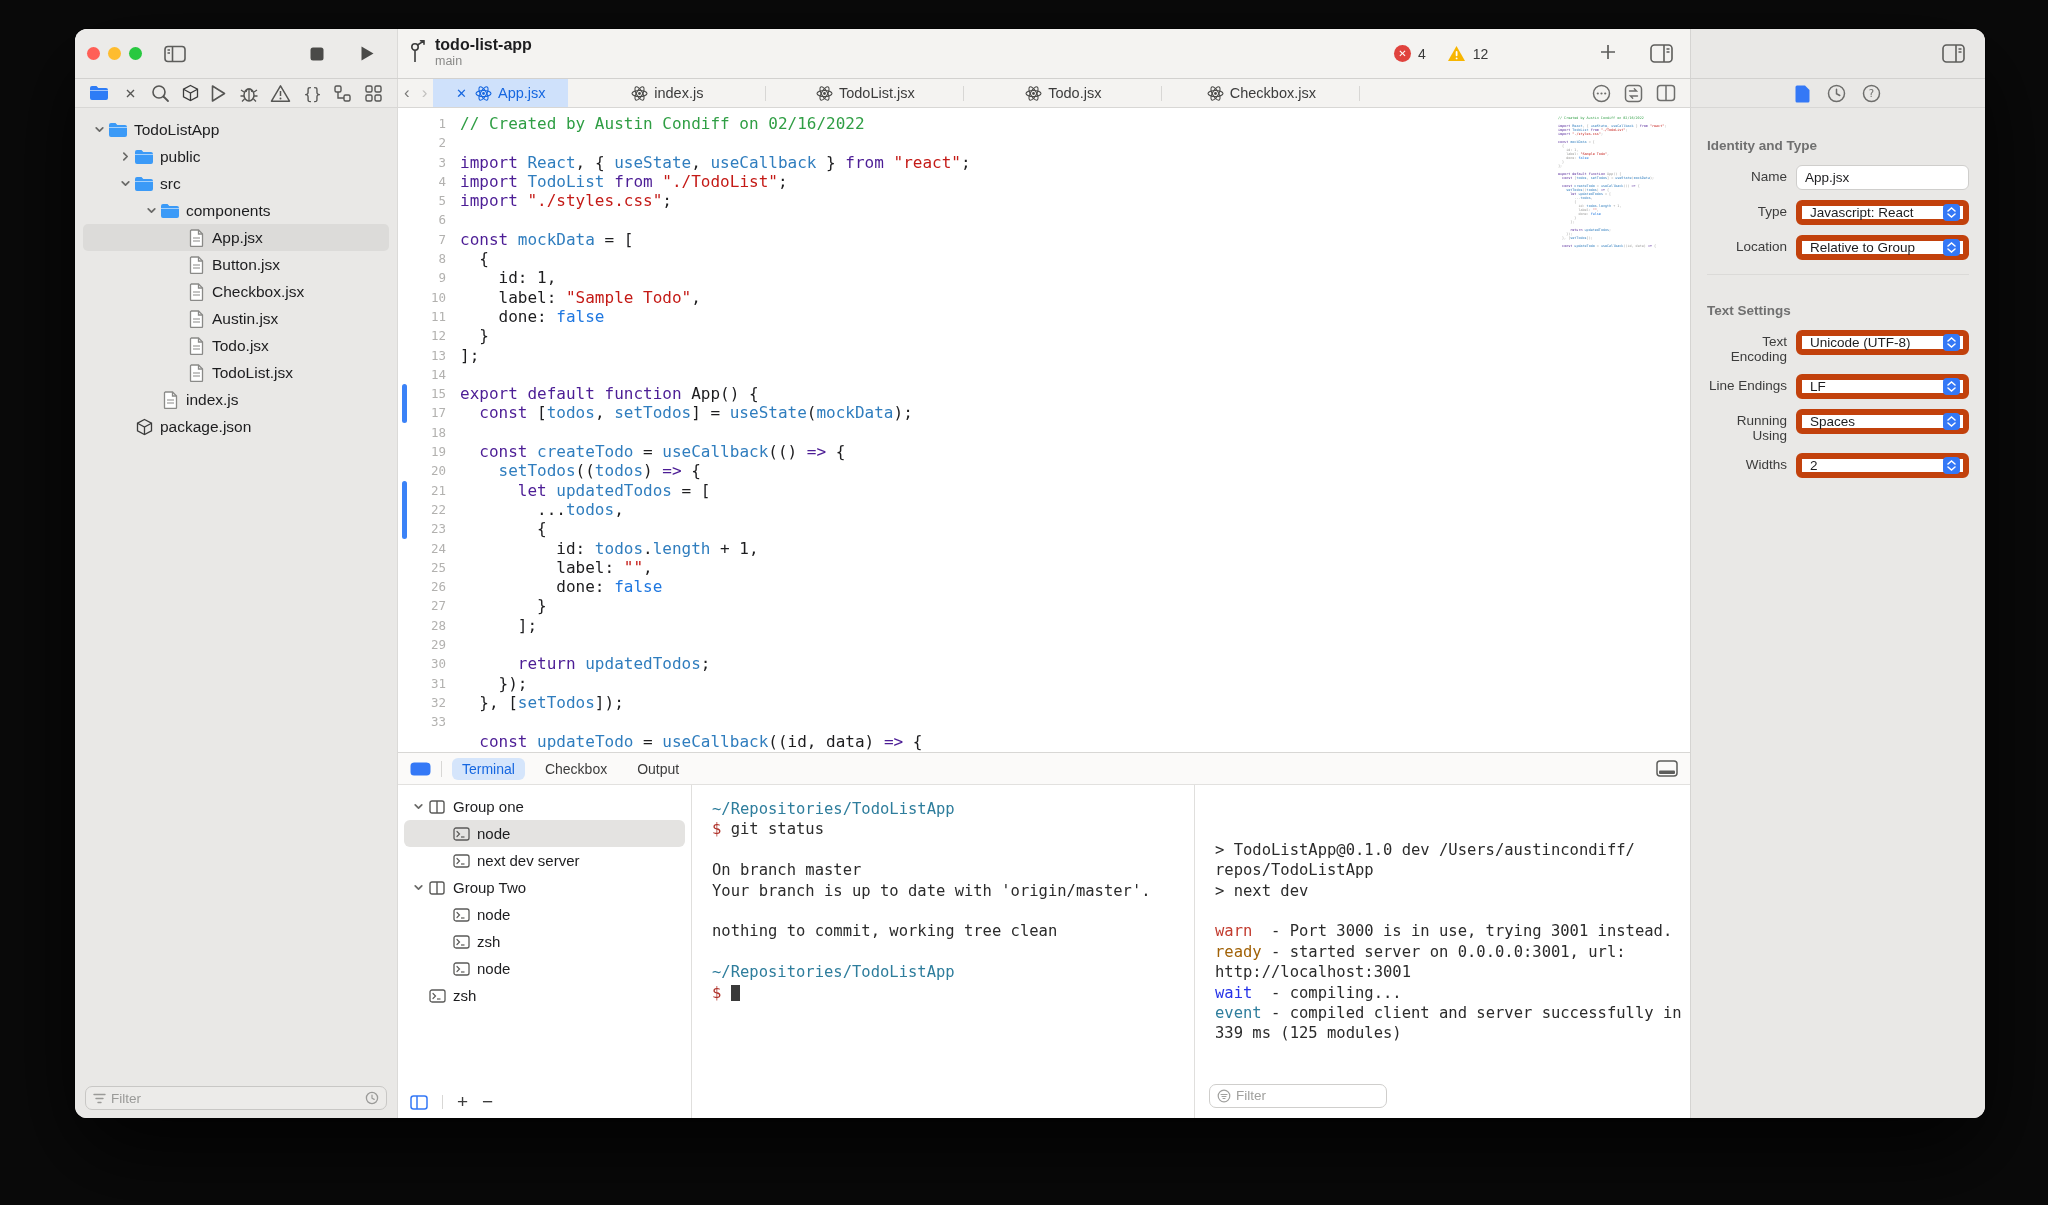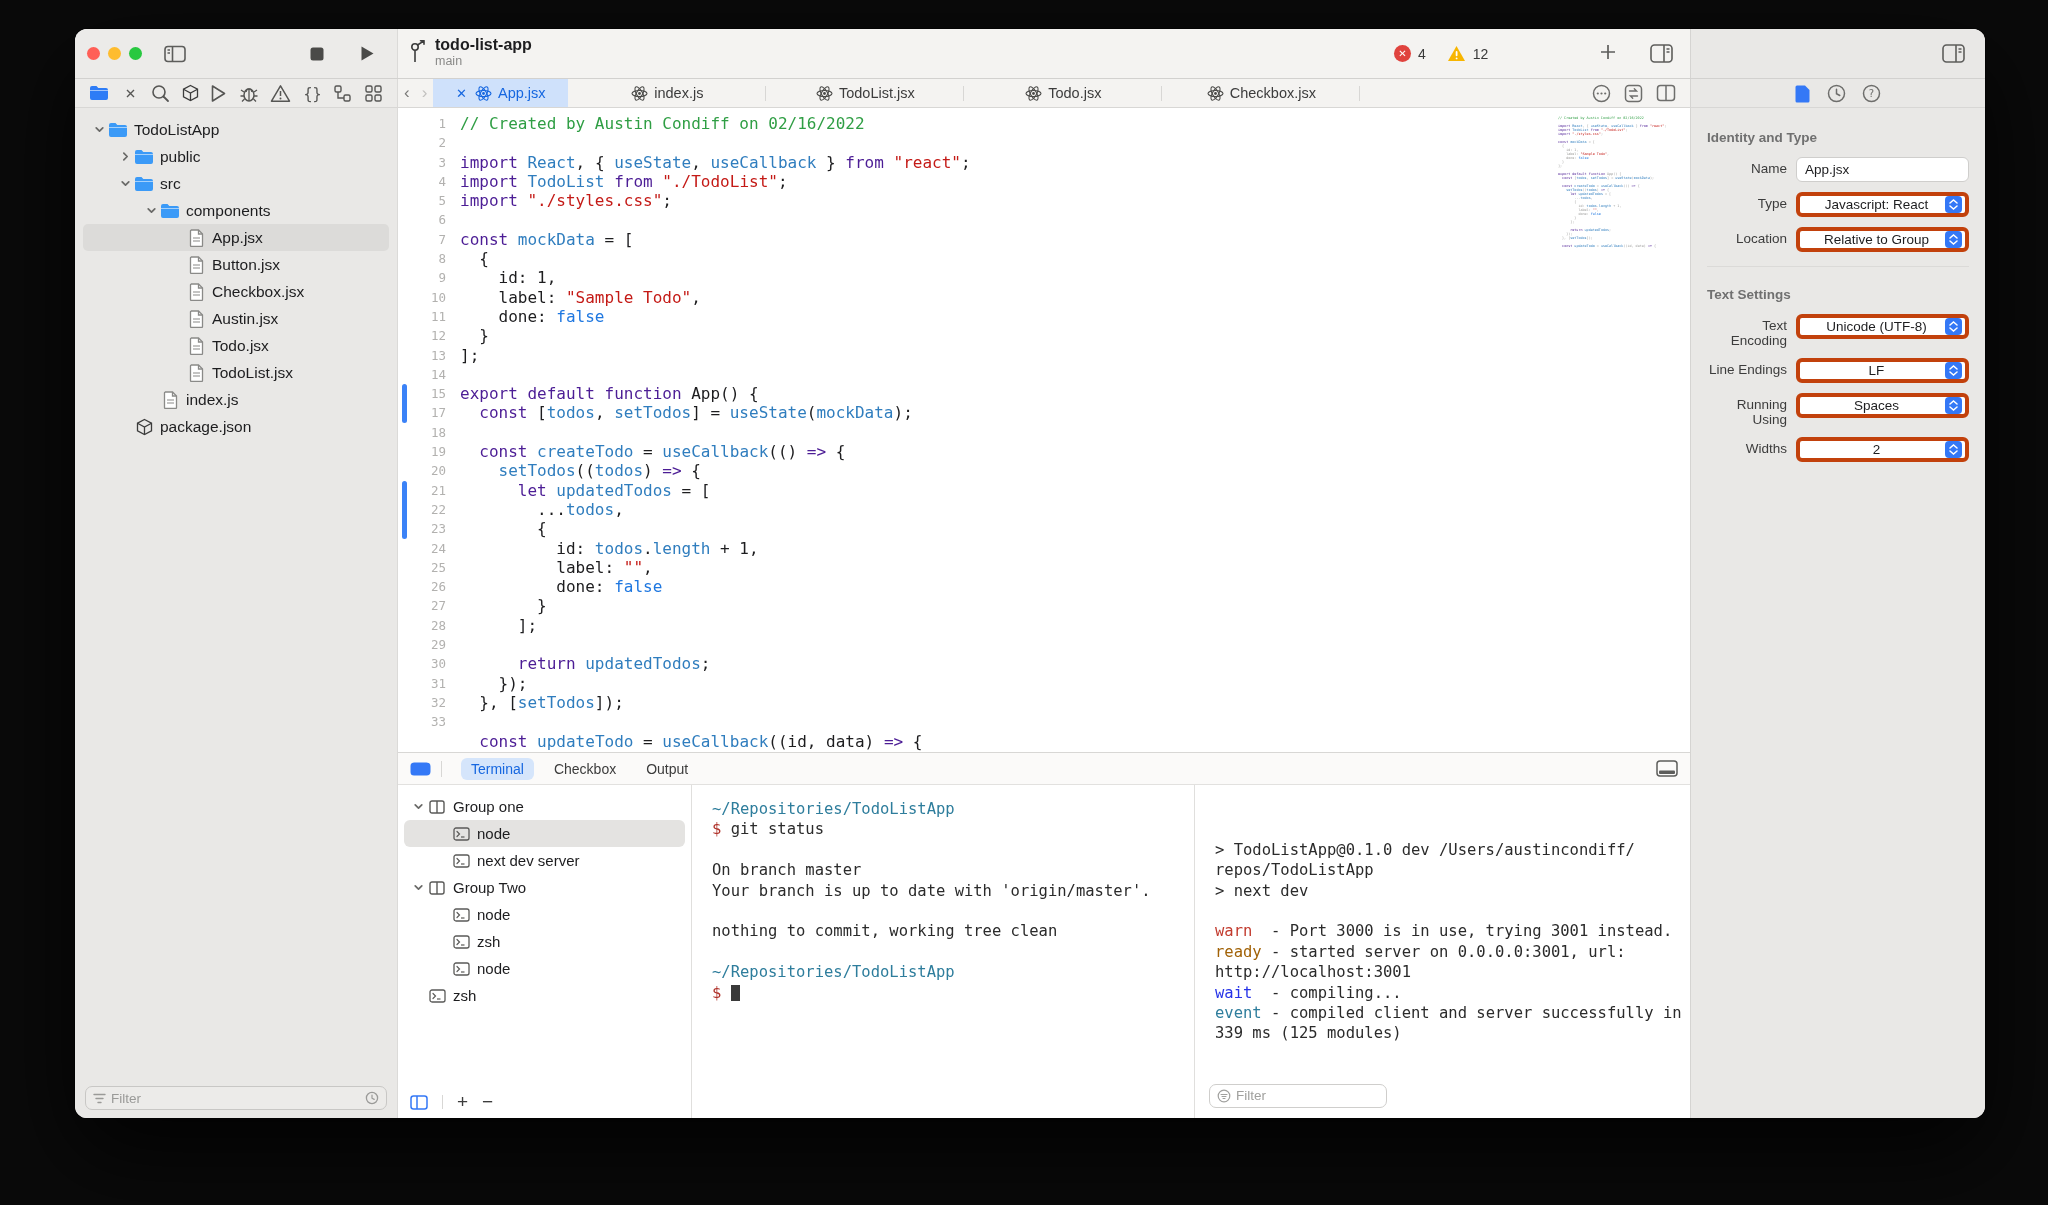--- a/index.html
+++ b/index.html
@@ -78,29 +78,29 @@
     font-size:15.5px;line-height:20.4px;padding:14px 0 0 20px;white-space:pre;border-right:1px solid #E0DFDD;}
   .term2{flex:1;border-right:none;}
   .t-path{color:#2E7D9C;}.t-dollar{color:#B0342C;}.t-fg{color:#2b2b2b;}
   .t-warn{color:#C23B2E;}.t-ready{color:#a16207;}.t-wait{color:#2633E8;}.t-event{color:#2E7D9C;}
   .cursorblk{display:inline-block;width:9px;height:16px;background:#3a3a3a;vertical-align:-3px;}
   .term-filter{position:absolute;left:14px;bottom:10px;width:178px;height:24px;border:1px solid #CFCECC;
     border-radius:7px;background:#fff;display:flex;align-items:center;gap:5px;padding:0 7px;color:#A0A09E;
     font-size:13.5px;font-family:"Liberation Sans",sans-serif;white-space:normal;}
   
   .inspector{width:295px;background:#E9E8E6;border-left:1px solid #D5D4D2;padding:14px 16px 0 16px;overflow:hidden;}
-  .isec-title{font-size:13.5px;font-weight:700;color:#707070;margin:8px 0 12px 0;}
+  .isec-title{font-size:13.5px;font-weight:700;color:#707070;margin:16px 0 12px 0;}
   .isec+.isec{border-top:1px solid #DBDAD8;margin-top:14px;padding-top:12px;}
   .irow{display:flex;align-items:flex-start;margin-bottom:10px;}
   .ilabel{width:80px;flex:0 0 80px;text-align:right;font-size:13.5px;color:#3c3c3c;padding-top:4px;margin-right:9px;}
   .ictrl{flex:1;min-width:0;}
   .iinput{height:25px;border:1px solid #CFCECC;border-radius:6px;background:#fff;font-size:13.5px;color:#1d1d1f;
     display:flex;align-items:center;padding:0 8px;}
-  .iselect{height:25px;border:4px solid #c2410c;border-radius:6px;background:#fff;font-size:13.5px;color:#1d1d1f;
-    display:flex;align-items:center;padding:0 3px 0 8px;text-align:center;}
+  .iselect{height:25px;border:6px solid #c2410c;border-radius:6px;background:#fff;font-size:13.5px;color:#1d1d1f;
+    display:flex;align-items:center;padding:0 3px 0 8px;}
   .iselect .sval{flex:1;overflow:hidden;text-overflow:ellipsis;white-space:nowrap;}
   .stepper{width:17px;height:17px;border-radius:4px;background:#3478F6;display:flex;flex-direction:column;
     align-items:center;justify-content:center;gap:1px;flex:0 0 17px;}
   .istatic{font-size:12.5px;color:#2b2b2b;line-height:1.32;word-break:break-all;padding-top:3px;}
   svg{display:block;}
 </style>
 </head>
 <body>
 
 <div class="window">
@@ -590,21 +590,21 @@
       </div>
 
       <div class="bpanel">
         <div class="bp-strip">
           <span>
               <svg width="21" height="14" viewBox="0 0 21 14">
                 <path d="M4 0.5 h12.5 a4 4 0 0 1 4 4 v5 a4 4 0 0 1 -4 4 h-12.5 a3.5 3.5 0 0 1 -3.5 -3.5 v-6 a3.5 3.5 0 0 1 3.5 -3.5 Z" fill="#3478F6"></path>
               </svg>
             </span>
           <span class="bp-sep"></span>
-          <span id="bpTabs" style="display:flex;gap:10px;margin-left:9px;">
+          <span id="bpTabs" style="display:flex;gap:10px;">
               <span class="bp-tab active">Terminal</span>
               <span class="bp-tab">Checkbox</span>
               <span class="bp-tab">Output</span>
             </span>
           <span style="margin-left:auto;">
               <svg width="22" height="17" viewBox="0 0 22 17">
                 <rect x="1" y="1" width="20" height="15" rx="3" fill="none" stroke="#5d5d5b" stroke-width="1.5"></rect>
                 <rect x="3" y="10.5" width="16" height="3.5" rx="1" fill="#5d5d5b"></rect>
               </svg>
             </span>

